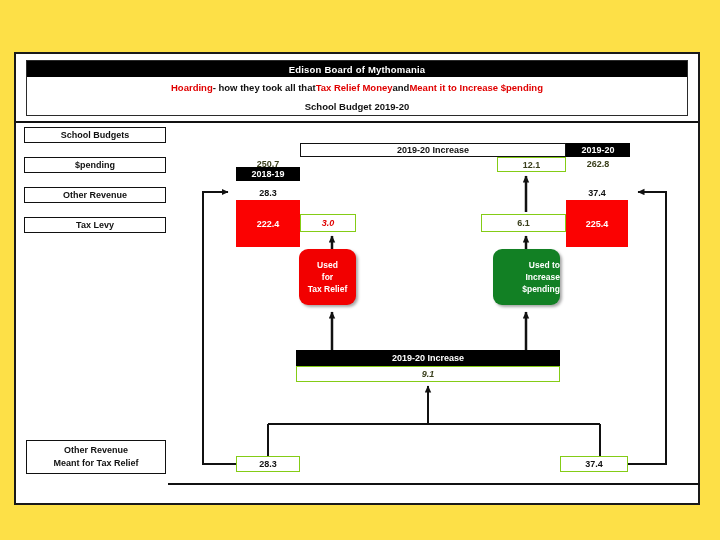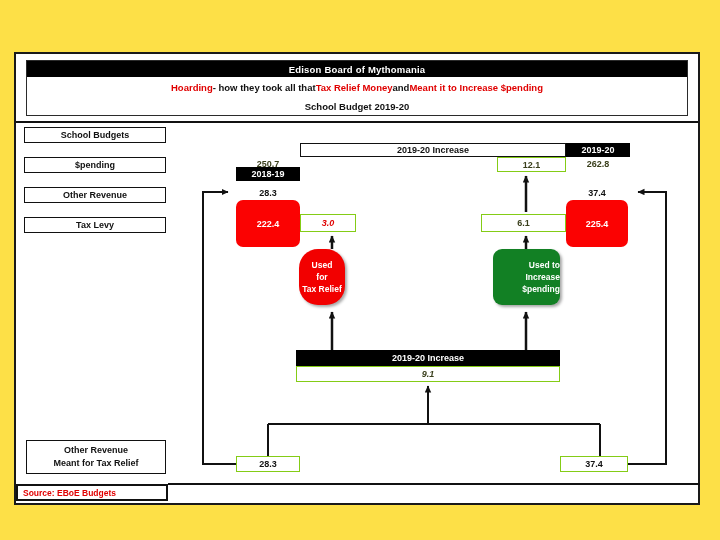--- a/index.html
+++ b/index.html
@@ -27,21 +27,21 @@
                display:flex;align-items:center;justify-content:center;
                font-size:9px;font-weight:bold;color:#111;}
 
   
   .blackbar{position:absolute;background:#000;color:#fff;font-size:9px;font-weight:bold;
             display:flex;align-items:center;justify-content:center;}
   .whitebox{position:absolute;background:#fff;border:1px solid #84cc16;box-sizing:border-box;
             display:flex;align-items:center;justify-content:center;
             font-size:9px;font-weight:bold;color:#3a3f1c;}
   .redbar{position:absolute;background:#fb0202;display:flex;align-items:center;
-          justify-content:center;color:#fff;font-size:9px;font-weight:bold;border-radius:7px;}
+          justify-content:center;color:#fff;font-size:9px;font-weight:bold;}
   .val{position:absolute;font-size:9px;font-weight:bold;color:#3a3f1c;
        display:flex;align-items:center;justify-content:center;}
   .val-dark{color:#111;}
   .val-red{color:#e00000;}
 
   .roundbox{position:absolute;border-radius:9px;display:flex;flex-direction:column;
             align-items:center;justify-content:center;color:#fff;font-size:8.5px;
             font-weight:bold;line-height:12px;text-align:center;
             box-shadow:2px 2px 3px rgba(0,0,0,.35);}
   .rb-red{background:#f20000;}
@@ -88,21 +88,21 @@
   <div class="val" style="left:566px;top:157px;width:64px;height:14px;">262.8</div>
 
   <div class="val val-dark" style="left:236px;top:186px;width:64px;height:13px;">28.3</div>
   <div class="redbar" style="left:236px;top:200px;width:64px;height:47px;">222.4</div>
   <div class="whitebox val-red" style="left:300px;top:214px;width:56px;height:18px;color:#e00000;font-style:italic;">3.0</div>
 
   <div class="whitebox" style="left:481px;top:214px;width:85px;height:18px;">6.1</div>
   <div class="redbar" style="left:566px;top:200px;width:62px;height:47px;">225.4</div>
   <div class="val val-dark" style="left:566px;top:186px;width:62px;height:13px;">37.4</div>
 
-  <div class="roundbox rb-red" style="left:299px;top:249px;width:46px;height:56px;border-radius:19px;">
+  <div class="roundbox rb-red" style="left:299px;top:249px;width:57px;height:56px;">
     <span>Used</span>
     <span>for</span>
     <span>Tax Relief</span>
   </div>
 
   <div class="roundbox rb-green" style="left:493px;top:249px;width:67px;height:56px;align-items:flex-end;">
     <span>Used to</span>
     <span>Increase</span>
     <span>$pending</span>
   </div>
@@ -113,21 +113,20 @@
   <div style="position:absolute;left:26px;top:440px;width:140px;height:34px;border:1.5px solid #111;
               box-sizing:border-box;background:#fff;display:flex;flex-direction:column;
               align-items:center;justify-content:center;font-size:9px;font-weight:bold;color:#111;line-height:13px;">
     <span>Other Revenue</span>
     <span>Meant for Tax Relief</span>
   </div>
 
   <div class="whitebox val-dark" style="left:236px;top:456px;width:64px;height:16px;color:#111;">28.3</div>
   <div class="whitebox val-dark" style="left:560px;top:456px;width:68px;height:16px;color:#111;">37.4</div>
 
-  <div class="srcbox">Source: EBoE Budgets</div>
   <div class="srcline"></div>
 
   <svg class="arrows" viewBox="0 0 720 540" xmlns="http://www.w3.org/2000/svg">
     <defs>
       <marker id="ah" markerWidth="8" markerHeight="8" refX="6.5" refY="3.2" orient="auto" markerUnits="userSpaceOnUse">
         <path d="M0,0 L7,3.2 L0,6.4 z" fill="#111"></path>
       </marker>
     </defs>
 
     <g>

